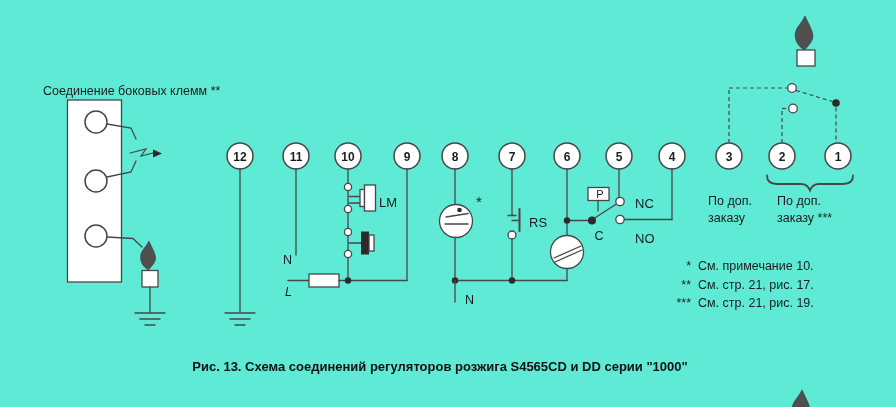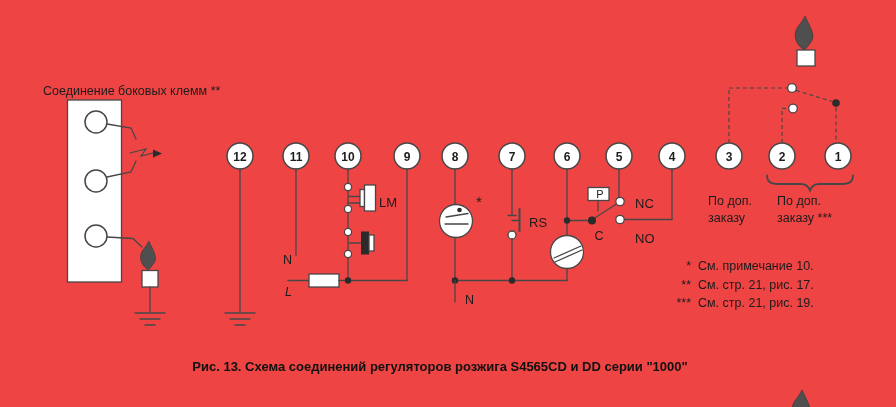--- a/index.html
+++ b/index.html
@@ -1,16 +1,16 @@
 <!DOCTYPE html>
 <html><head>
 <meta charset="utf-8">
 <style>
   html,body{margin:0;padding:0;background:#ffffff;}
-  #stage{position:relative;width:896px;height:407px;background:#ef4444;overflow:hidden;
+  #stage{position:relative;width:896px;height:407px;background:#5eead4;overflow:hidden;
          font-family:"Liberation Sans",sans-serif;}
   svg{position:absolute;top:0;left:0;}
   .w    {stroke:#474747;stroke-width:1.3;fill:none;stroke-linecap:round;}
   .wd   {stroke:#474747;stroke-width:1.2;fill:none;stroke-dasharray:4 3;}
   .term {fill:#ffffff;stroke:#474747;stroke-width:1.5;}
   .comp {fill:#ffffff;stroke:#474747;stroke-width:1.3;}
   .cc   {fill:#ffffff;stroke:#474747;stroke-width:1.3;}
   .dot  {fill:#2b2b2b;stroke:none;}
   .blk  {fill:#2b2b2b;stroke:none;}
   .flame{fill:#4f4f4f;stroke:#333333;stroke-width:0.6;}

